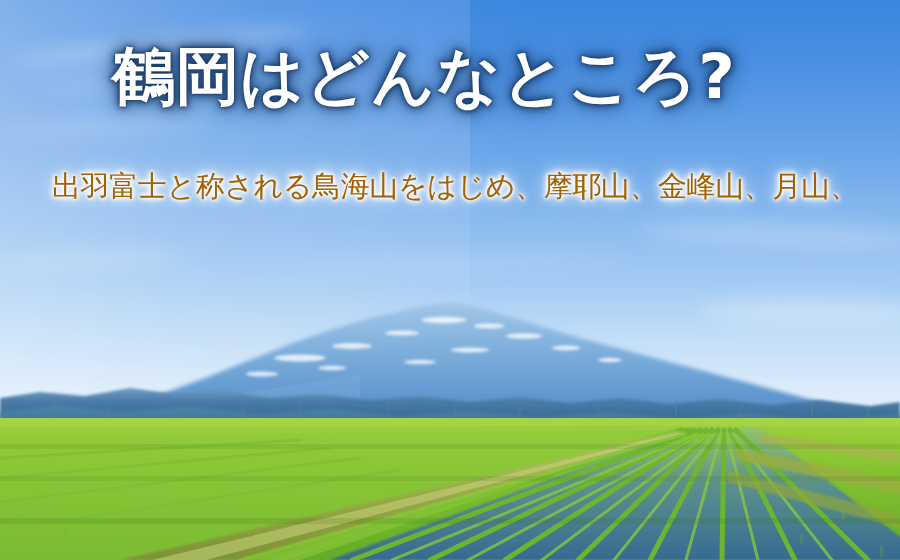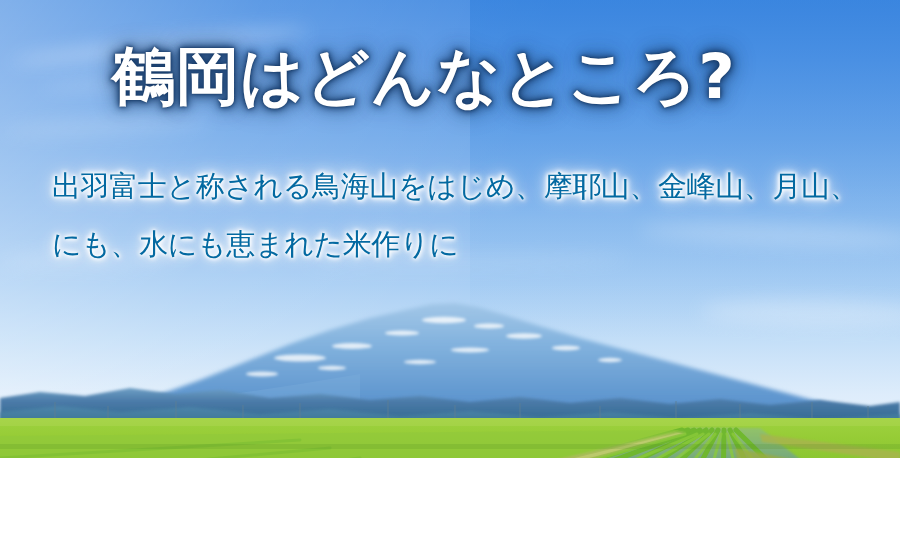--- a/index.html
+++ b/index.html
@@ -7,21 +7,21 @@
     padding: 0;
     background: #ffffff;
   }
   body {
     font-family: "DejaVu Sans", "Liberation Sans", sans-serif;
   }
 
   #banner {
     position: relative;
     width: 900px;
-    height: 458px;
+    height: 560px;
     overflow: hidden;
     user-select: none;
   }
 
   
   .photo {
     position: absolute;
     inset: 0;
     width: 900px;
     height: 560px;
@@ -112,21 +112,21 @@
     left: 52px;
     top: 158px;
     width: 820px;
   }
   .body-line {
     font-family: "DejaVu Sans", "Liberation Sans", sans-serif;
     font-weight: normal;
     font-size: 29px;
     line-height: 57.5px;
     letter-spacing: -0.4px;
-    color: #0369a1;
+    color: #a16207;
     white-space: nowrap;
     text-shadow:
       0 0 3px #ffffff,
       0 0 6px #ffffff,
       0 0 10px #ffffff,
       0 0 15px rgba(255,255,255,0.95),
       0 0 22px rgba(255,255,255,0.8),
       1px 1px 4px rgba(255,255,255,0.95),
       -1px -1px 4px rgba(255,255,255,0.95);
   }
@@ -328,16 +328,15 @@
         <rect x="800" y="116" width="3" height="11" rx="1.5"></rect>
         <rect x="880" y="128" width="3" height="11" rx="1.5"></rect>
       </g>
     </svg>
   </div>
 
   <div class="title">鶴岡はどんなところ?</div>
 
   <div class="body-text">
     <div class="body-line">出羽富士と称される鳥海山をはじめ、摩耶山、金峰山、月山、</div>
-    <div class="body-line">にも、水にも恵まれた米作りに</div>
   </div>
 
 </div>
 
 </body></html>

